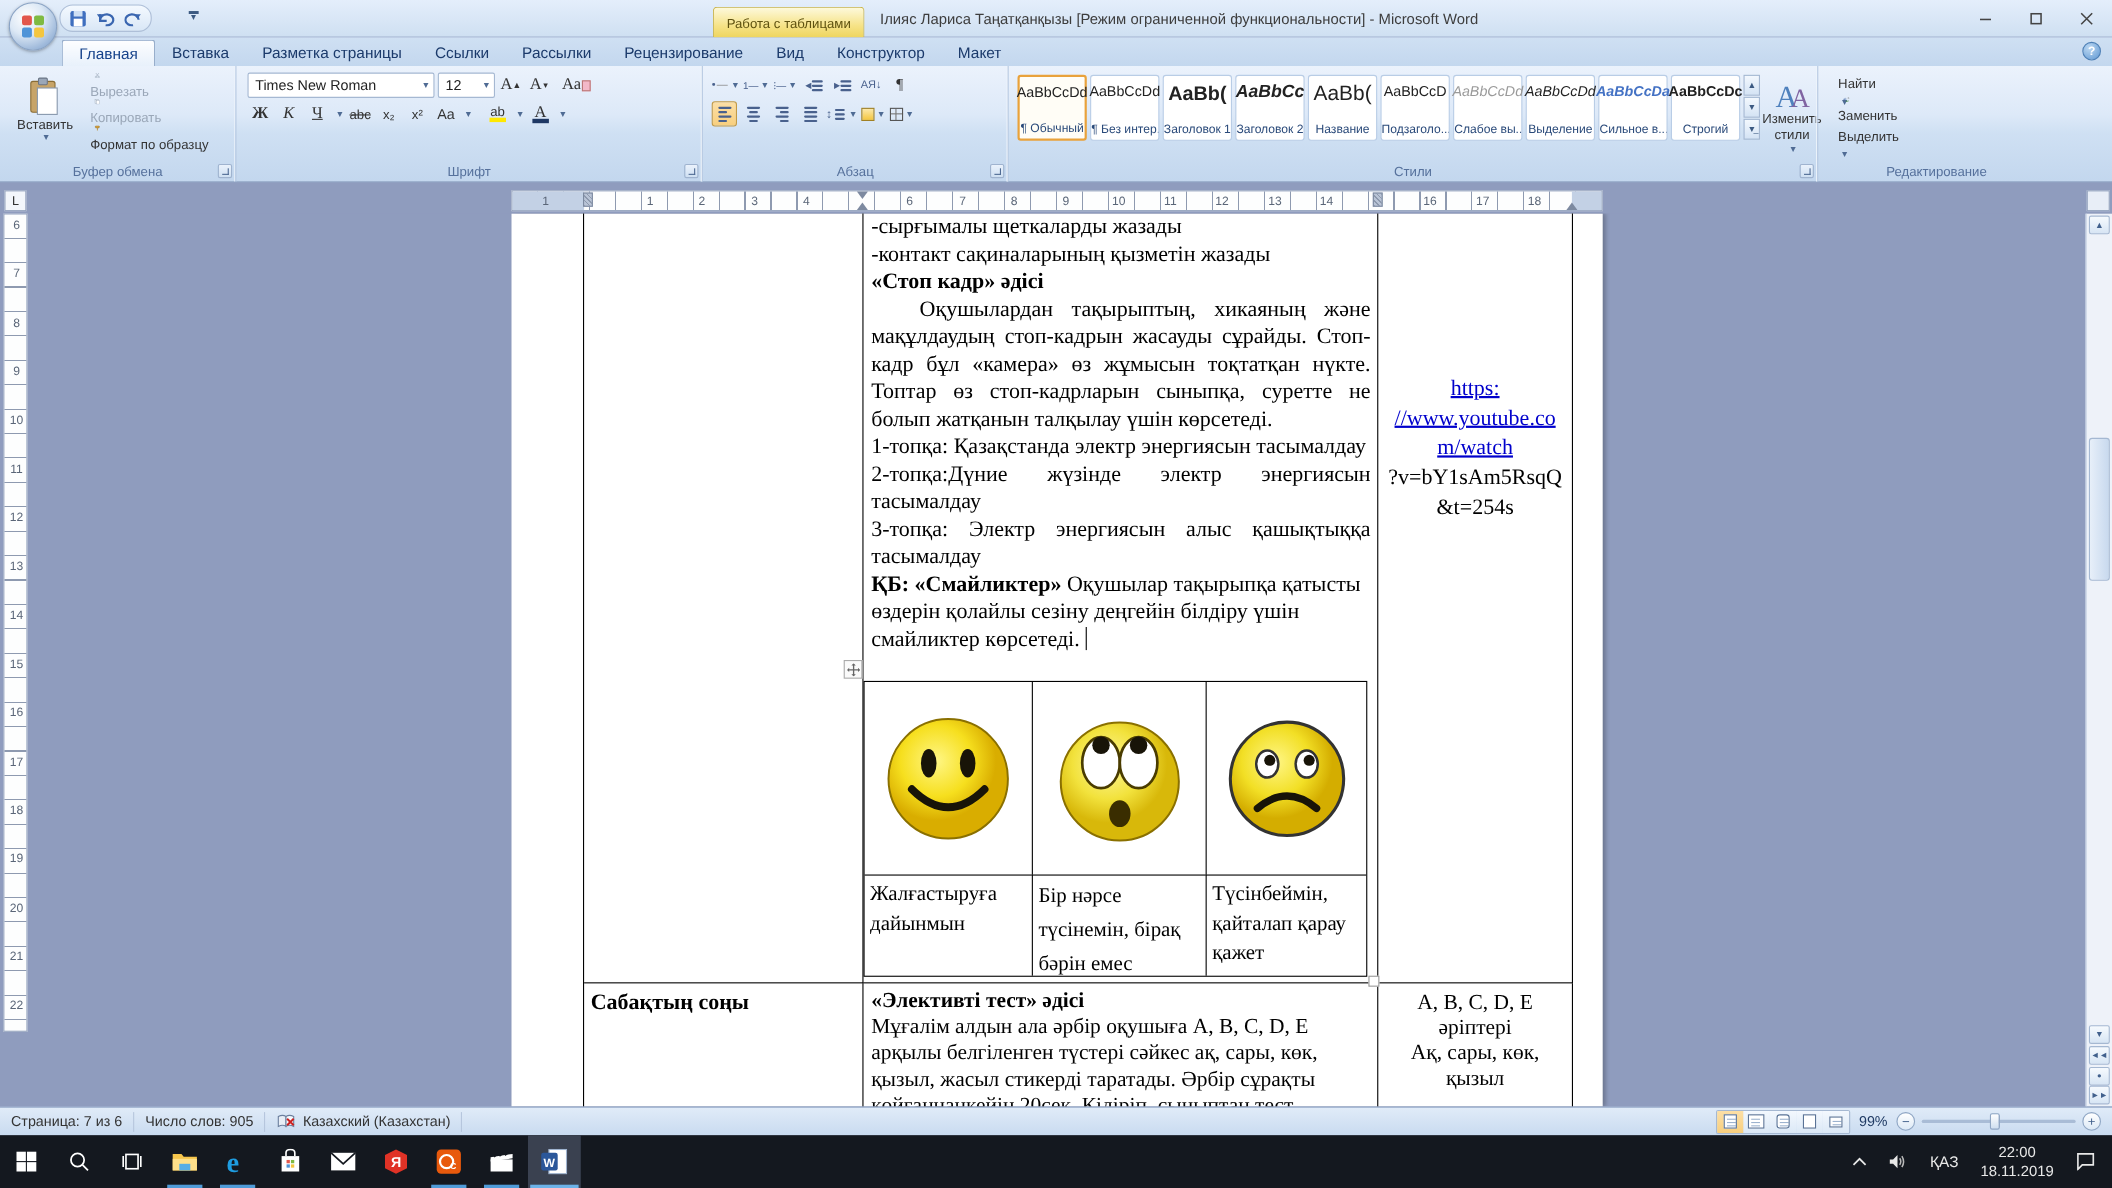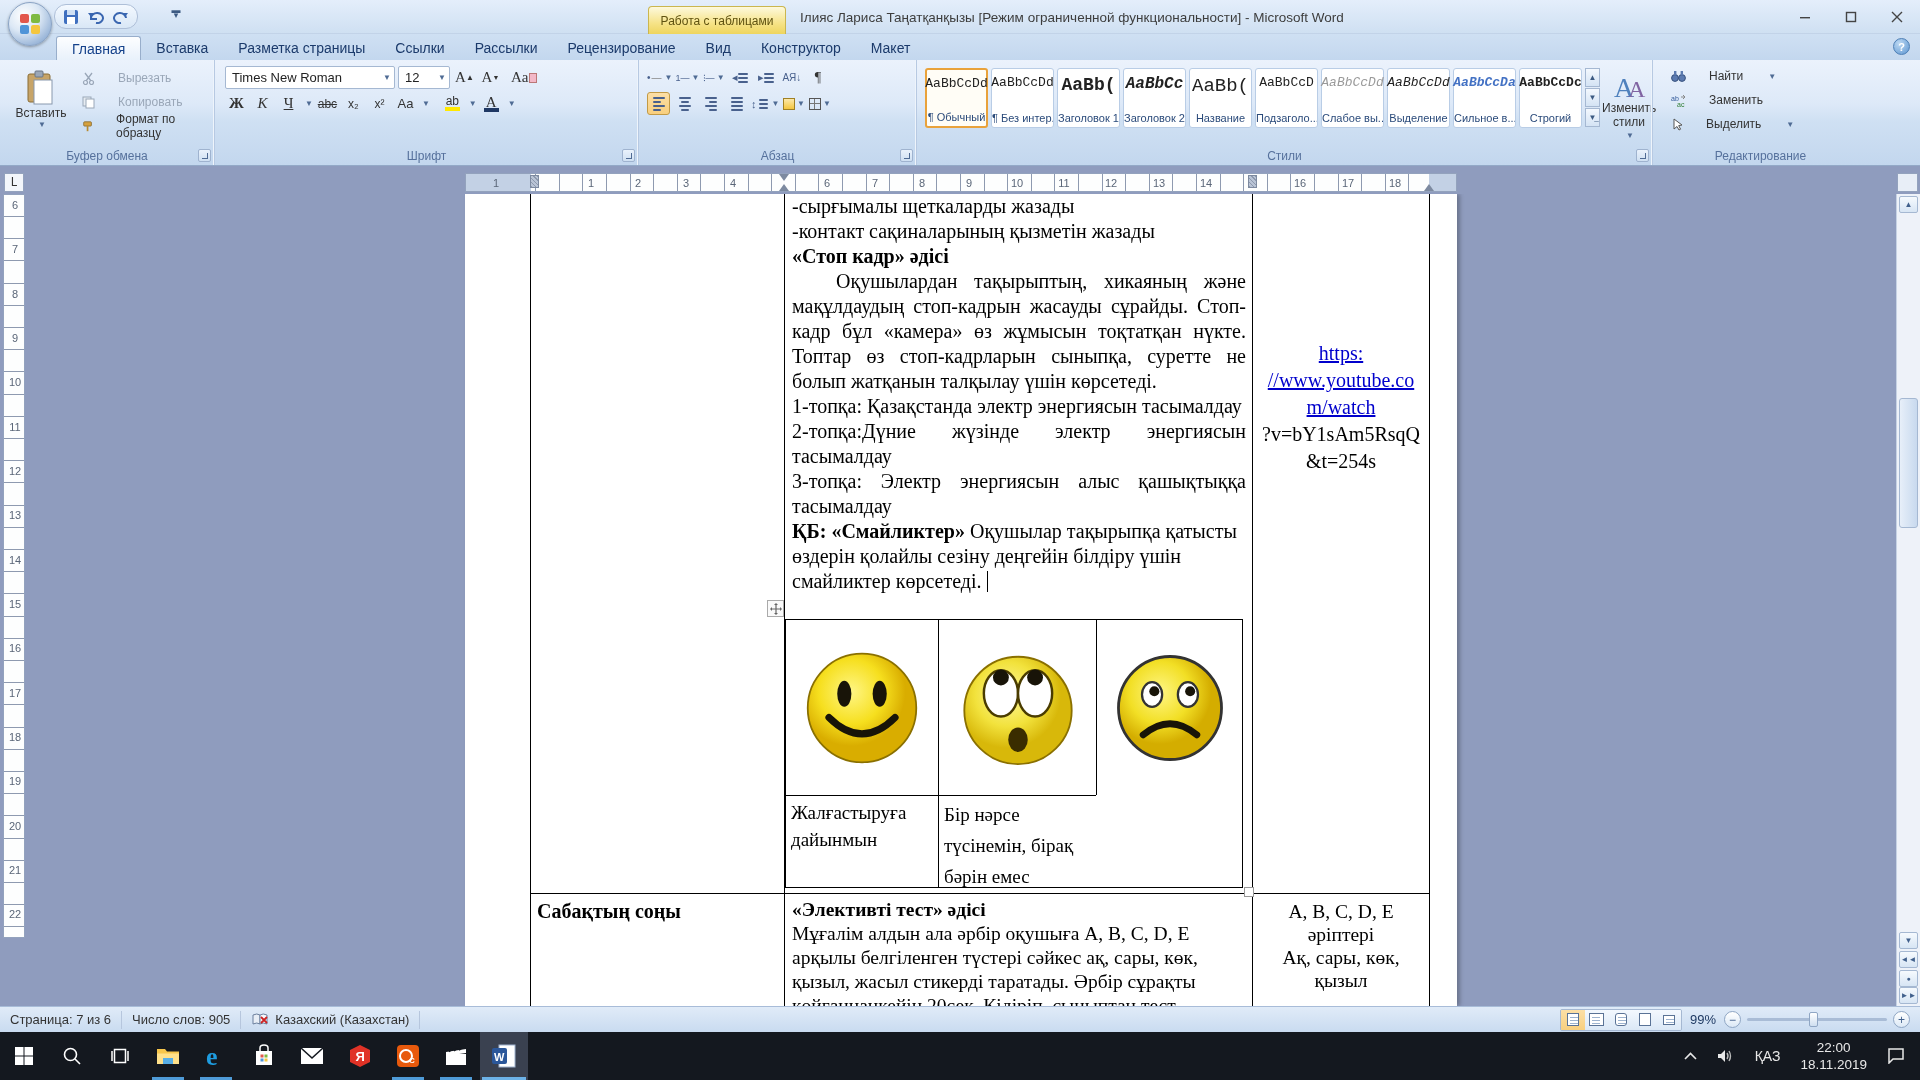--- a/index.html
+++ b/index.html
@@ -37,21 +37,21 @@
   .ribbon{position:absolute;left:0;top:60px;width:1920px;height:106px;
     background:linear-gradient(180deg,#ebf2fc 0%,#dde9f8 42%,#cfe0f3 58%,#c3d7ee 100%);
     border-bottom:1px solid #93a9c7;display:flex;}
   .rgroup{position:relative;height:100%;padding-top:3px;flex:none;}
   .rgroup + .rgroup{border-left:1px solid #b7c9e2;box-shadow:-1px 0 0 #eef4fb;}
   .glabel{position:absolute;left:0;right:0;bottom:2px;text-align:center;font-size:12px;color:#56719c;}
   .glaunch{position:absolute;right:3px;bottom:3px;width:13px;height:13px;border:1px solid #9fb3cf;
     background:linear-gradient(#eaf2fc,#cfe0f2);border-radius:2px;}
   .glaunch:after{content:"";position:absolute;right:2px;bottom:2px;width:5px;height:5px;
     border-right:1.5px solid #4f6b94;border-bottom:1.5px solid #4f6b94;}
-  .smallbtn{display:flex;align-items:center;gap:23px;font-size:12px;color:#333;height:24px;padding:0 6px;}
+  .smallbtn{display:flex;align-items:flex-start;gap:5px;font-size:12px;color:#333;height:24px;padding:0 6px;flex-direction:column;}
   .smallbtn.dis{color:#9aa7b8;}
   .ribbtn{display:flex;align-items:center;justify-content:center;height:23px;min-width:23px;
     border-radius:3px;font-size:14px;color:#333;}
   .ribbtn.sel{background:linear-gradient(#fcdfa6,#f8cf7e);border:1px solid #c29a46;}
   .arr{font-size:8px;color:#4f6b94;margin-left:2px;}
   
   .g-clip{width:214px;}
   .pastebig{position:absolute;left:10px;top:6px;width:62px;height:82px;border-radius:3px;
     display:flex;flex-direction:column;align-items:center;font-size:12px;color:#333;padding-top:4px;}
   .cliprows{position:absolute;left:76px;top:6px;display:flex;flex-direction:column;}
@@ -68,21 +68,21 @@
   .bars i{display:block;height:2px;background:#49618d;border-radius:1px;}
   .grid-ic{width:12px;height:12px;border:1px solid #555;
     background:linear-gradient(#777,#777) center/12px 1px no-repeat,linear-gradient(#777,#777) center/1px 12px no-repeat;}
   
   .g-styles{width:736px;padding-left:8px;}
   .cards{display:flex;gap:3px;margin-top:5px;}
   .card{width:63px;height:60px;background:#fff;border:1px solid #b9cde6;border-radius:3px;
     display:flex;flex-direction:column;align-items:center;justify-content:space-between;
     padding:6px 1px 3px;cursor:default;}
   .card.sel{border:2px solid #e9a23b;background:#fffdf6;}
-  .card .samp{font-family:Liberation Mono, monospace;font-size:13px;color:#222;white-space:nowrap;}
+  .card .samp{font-family:Liberation Sans, sans-serif;font-size:13px;color:#222;white-space:nowrap;}
   .card .cname{font-size:11px;color:#2a4a7a;white-space:nowrap;overflow:hidden;max-width:61px;}
   .st-h1 .samp{font-size:18px;font-weight:bold;}
   .st-h2 .samp{font-size:16px;font-weight:bold;font-style:italic;}
   .st-title .samp{font-size:19px;}
   .st-sub .samp{font-size:13px;}
   .st-subtle .samp{color:#9a9a9a;font-style:italic;}
   .st-emph .samp{font-style:italic;}
   .st-strong .samp{color:#4472c4;font-weight:bold;font-style:italic;}
   .st-strict .samp{font-weight:bold;}
   .scrollcol{display:flex;flex-direction:column;gap:1px;margin:5px 2px 0 3px;}
@@ -674,20 +674,23 @@
             <circle cx="68" cy="35" r="4.5" fill="#181408"></circle>
             <path d="M26 74 Q50 54 74 74" fill="none" stroke="#181408" stroke-width="6" stroke-linecap="round"></path>
           </svg>
         </div>
         <div class="scell bt slabel">
             <span>Жалғастыруға дайынмын</span>
           </div>
         <div class="scell bl bt slabel" style="line-height:31px">
             <span>Бір нәрсе түсінемін, бірақ бәрін емес</span>
           </div>
+        <div class="scell bl bt slabel">
+            <span>Түсінбеймін, қайталап қарау қажет</span>
+          </div>
       </div>
       <div class="resizebox"></div>
     </div>
 
     <div class="vscroll">
       <div class="sbtn" style="top:2px">▲</div>
       <div class="thumb"></div>
       <div class="sbtn" style="top:738px">▼</div>
       <div class="sbtn" style="top:757px">◄◄</div>
       <div class="sbtn" style="top:776px;font-size:7px">●</div>

